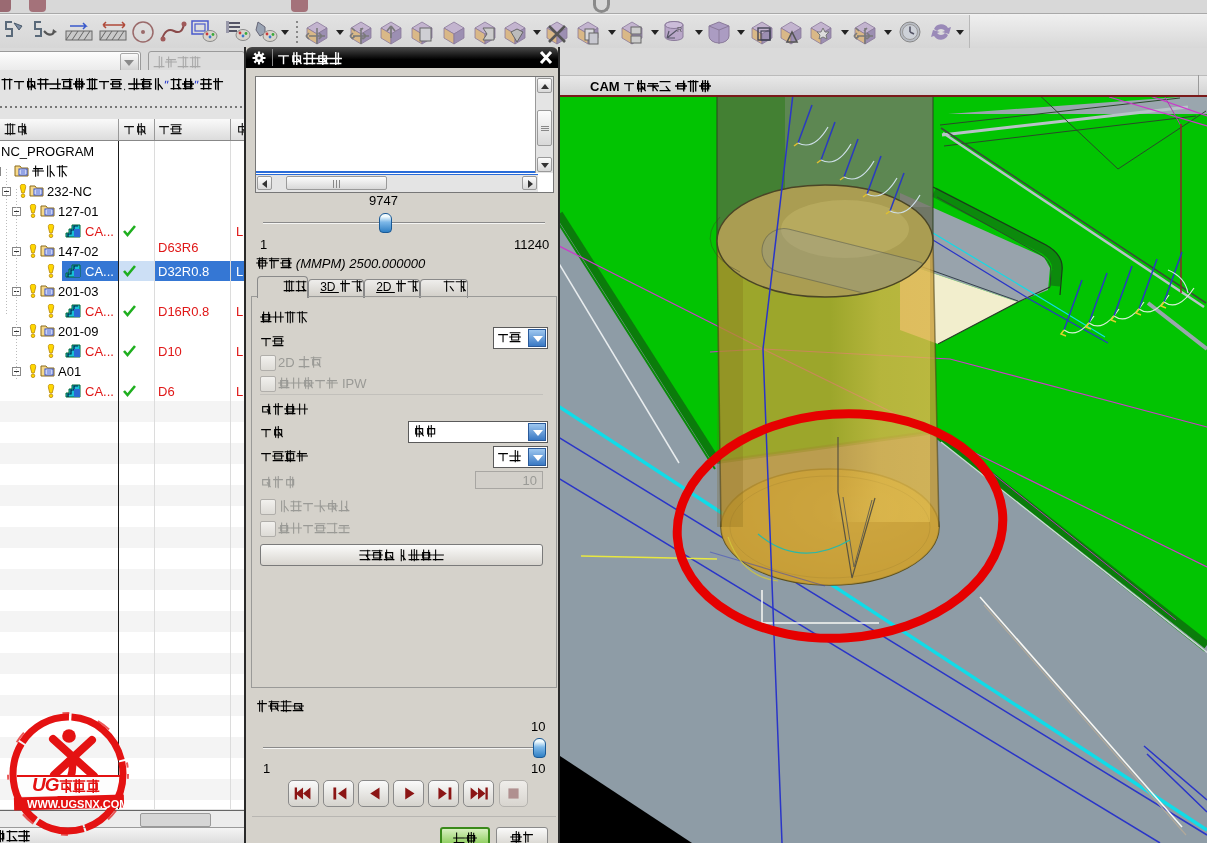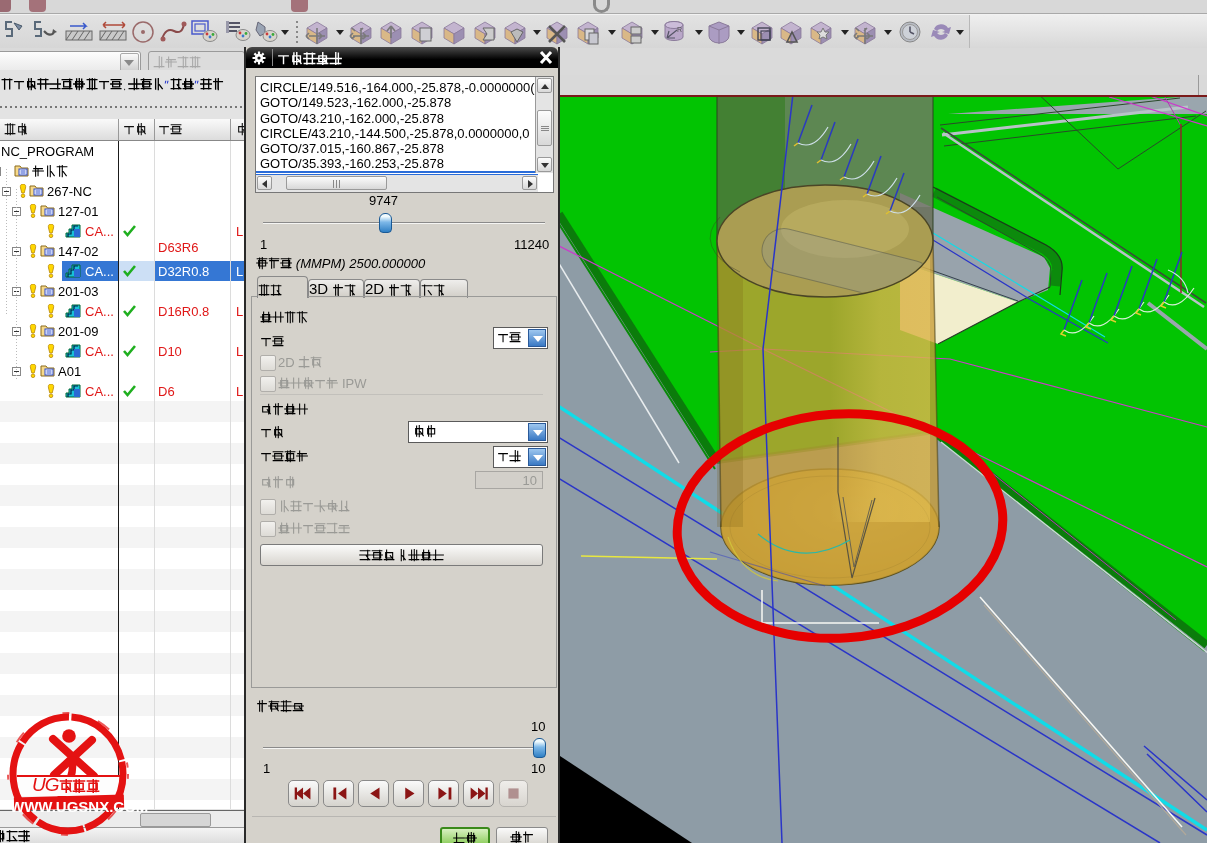--- a/index.html
+++ b/index.html
@@ -38,21 +38,21 @@
 .vsb{position:absolute;right:0;top:0;width:17px;height:96px;background:#e4e4e4;border-left:1px solid #999;}
 .hsb2{position:absolute;left:0;bottom:0;width:282px;height:17px;background:#e4e4e4;border-top:1px solid #2a6cd8;}
 .sbtn{position:absolute;background:linear-gradient(#fcfcfc,#d8d8d8);border:1px solid #9a9a9a;border-radius:2px;box-sizing:border-box;}
 .lbl{position:absolute;font-size:13px;color:#000;white-space:nowrap;}
 .glbl{position:absolute;font-size:13px;color:#9a9a96;white-space:nowrap;}
 .cbox{position:absolute;width:14px;height:14px;border:1px solid #b0aeaa;background:linear-gradient(#f2f1ee,#dddbd6);border-radius:2px;}
 .dd{position:absolute;height:22px;background:#fff;border:1px solid #5a5a5a;box-sizing:border-box;font-size:13px;color:#000;}
 .ddbtn{position:absolute;right:1px;top:1px;width:18px;height:18px;background:linear-gradient(#9ec7ef,#3a79c4);border:1px solid #2a5a9a;box-sizing:border-box;}
 .ddbtn:after{content:"";position:absolute;left:4px;top:6px;border:5px solid transparent;border-top:6px solid #fff;border-bottom:0;}
 #tabs{position:absolute;left:9px;top:229px;width:300px;height:21px;}
-.tab{position:absolute;top:3px;height:18px;background:linear-gradient(#efeeec,#d0cdc6);border:1px solid #8a8a8a;border-bottom:none;border-radius:4px 4px 0 0;font-size:15px;text-align:left;color:#000;}
+.tab{position:absolute;top:3px;height:18px;background:linear-gradient(#efeeec,#d0cdc6);border:1px solid #8a8a8a;border-bottom:none;border-radius:4px 4px 0 0;font-size:12px;text-align:right;color:#000;text-decoration:underline;}
 .tab.act{top:0;height:21px;background:#d5d2cb;z-index:3;}
 #tabpanel{position:absolute;left:5px;top:249px;width:306px;height:392px;border:1px solid #9a9a98;box-sizing:border-box;}
 #bigbtn{position:absolute;left:14px;top:497px;width:283px;height:22px;background:linear-gradient(#fbfbfa,#d8d5cf);border:1px solid #7a7a7a;border-radius:3px;font-size:13px;text-align:center;color:#000;box-sizing:border-box;}
 .slider{position:absolute;height:1px;background:#8a8a8a;border-bottom:1px solid #f5f5f3;}
 .shandle{position:absolute;width:13px;height:20px;background:linear-gradient(#f0fafd 15%,#7db8e8 45%,#2f7fc4);border:1px solid #1a5a96;border-radius:6px 6px 4px 4px;box-sizing:border-box;}
 .pbtn{position:absolute;top:0;width:31px;height:27px;background:linear-gradient(#fafafa,#d5d3cd);border:1px solid #8a8a8a;border-radius:5px;box-sizing:border-box;}
 #okbtn{position:absolute;left:194px;top:780px;width:50px;height:19px;background:linear-gradient(#d8f0c0,#8fce5f);border:2px solid #3a8a1a;border-radius:3px;font-size:13px;text-align:center;color:#000;box-sizing:border-box;}
 #cancelbtn{position:absolute;left:250px;top:780px;width:52px;height:19px;background:linear-gradient(#fafafa,#d8d6d0);border:1px solid #8a8a8a;border-radius:3px;font-size:13px;text-align:center;color:#000;box-sizing:border-box;}
 .cn{white-space:nowrap;}
 </style></head>
@@ -338,21 +338,21 @@
             </svg>
             <svg class="abs" style="left:19px;top:3px" width="8" height="14" viewBox="0 0 8 14">
               <path d="M4 0 C6.5 0 7 2 6.5 4 L5.2 9 L2.8 9 L1.5 4 C1 2 1.5 0 4 0 Z" fill="#ffd700" stroke="#b8860b" stroke-width="0.8"></path>
               <circle cx="4" cy="11.8" r="1.8" fill="#ffd700" stroke="#b8860b" stroke-width="0.8"></circle>
             </svg>
             <svg class="abs" style="left:29px;top:3px" width="15" height="13" viewBox="0 0 15 13">
               <path d="M1 2 h5 l1.5 2 H14 v8 H1 Z" fill="#f7d98a" stroke="#8a6a1a" stroke-width="1"></path>
               <rect x="5" y="5" width="8" height="6" fill="#fff" stroke="#2a4acc" stroke-width="1"></rect>
               <path d="M6.5 7 h5 M6.5 9 h5" stroke="#2a4acc" stroke-width="1"></path>
             </svg>
-            <span class="abs" style="left:47px;top:3px">267-NC</span>
+            <span class="abs" style="left:47px;top:3px">232-NC</span>
           </div>
           <div class="trow" style="top:60px">
             <svg class="abs" style="left:12px;top:6px" width="9" height="9" viewBox="0 0 9 9">
               <rect x="0.5" y="0.5" width="8" height="8" fill="#fff" stroke="#888"></rect>
               <path d="M2 4.5 H7" stroke="#333" stroke-width="1"></path>
             </svg>
             <svg class="abs" style="left:29px;top:3px" width="8" height="14" viewBox="0 0 8 14">
               <path d="M4 0 C6.5 0 7 2 6.5 4 L5.2 9 L2.8 9 L1.5 4 C1 2 1.5 0 4 0 Z" fill="#ffd700" stroke="#b8860b" stroke-width="0.8"></path>
               <circle cx="4" cy="11.8" r="1.8" fill="#ffd700" stroke="#b8860b" stroke-width="0.8"></circle>
             </svg>
@@ -540,20 +540,37 @@
  <div id="depbar">
         <span class="cn" style="position:absolute;left:-6px;top:1px;"><svg width="12.09" height="12.09" viewBox="0 0 100 100" style="vertical-align:-0.12em">
             <path d="M30 8 V92 M72 10 V90 M52 4 V96 M22 30 H80 V74 H22 Z" stroke="rgb(0, 0, 0)" stroke-width="11" fill="none" stroke-linecap="square"></path>
           </svg><svg width="12.09" height="12.09" viewBox="0 0 100 100" style="vertical-align:-0.12em">
             <path d="M10 14 H90 M10 88 H90 M30 8 V92 M60 55 L85 88" stroke="rgb(0, 0, 0)" stroke-width="11" fill="none" stroke-linecap="square"></path>
           </svg><svg width="12.09" height="12.09" viewBox="0 0 100 100" style="vertical-align:-0.12em">
             <path d="M10 14 H90 M6 50 H94 M10 88 H90 M72 10 V90 M52 4 V96" stroke="rgb(0, 0, 0)" stroke-width="11" fill="none" stroke-linecap="square"></path>
           </svg></span>
       </div>
 </div>
+<div id="vpbar">
+      <span style="position:absolute;left:30px;top:3px;">CAM <span class="cn"><svg width="12.09" height="12.09" viewBox="0 0 100 100" style="vertical-align:-0.12em">
+            <path d="M14 30 H86 M50 30 V88" stroke="rgb(0, 0, 0)" stroke-width="11" fill="none" stroke-linecap="square"></path>
+          </svg><svg width="12.09" height="12.09" viewBox="0 0 100 100" style="vertical-align:-0.12em">
+            <path d="M30 8 V92 M52 4 V96 M22 30 H80 V74 H22 Z M60 55 L85 88" stroke="rgb(0, 0, 0)" stroke-width="11" fill="none" stroke-linecap="square"></path>
+          </svg><svg width="12.09" height="12.09" viewBox="0 0 100 100" style="vertical-align:-0.12em">
+            <path d="M6 50 H94 M60 55 L85 88 M14 30 H86 M50 30 V88" stroke="rgb(0, 0, 0)" stroke-width="11" fill="none" stroke-linecap="square"></path>
+          </svg><svg width="12.09" height="12.09" viewBox="0 0 100 100" style="vertical-align:-0.12em">
+            <path d="M10 14 H90 M10 88 H90 M60 55 L85 88" stroke="rgb(0, 0, 0)" stroke-width="11" fill="none" stroke-linecap="square"></path>
+          </svg> <svg width="12.09" height="12.09" viewBox="0 0 100 100" style="vertical-align:-0.12em">
+            <path d="M6 50 H94 M72 10 V90 M22 30 H80 V74 H22 Z" stroke="rgb(0, 0, 0)" stroke-width="11" fill="none" stroke-linecap="square"></path>
+          </svg><svg width="12.09" height="12.09" viewBox="0 0 100 100" style="vertical-align:-0.12em">
+            <path d="M10 14 H90 M30 8 V92 M72 10 V90 M52 4 V96" stroke="rgb(0, 0, 0)" stroke-width="11" fill="none" stroke-linecap="square"></path>
+          </svg><svg width="12.09" height="12.09" viewBox="0 0 100 100" style="vertical-align:-0.12em">
+            <path d="M6 50 H94 M30 8 V92 M72 10 V90 M52 4 V96 M22 30 H80 V74 H22 Z" stroke="rgb(0, 0, 0)" stroke-width="11" fill="none" stroke-linecap="square"></path>
+          </svg></span></span>
+    </div>
 <div id="vpredline"></div>
     <div class="abs" style="left:1198px;top:75px;width:1px;height:20px;background:#9a9a9a;"></div>
 <svg id="scene" width="647" height="746" style="position:absolute;left:560px;top:97px">
       <rect x="0" y="0" width="647" height="746" fill="#8e9ca6"></rect>
       <polygon points="0,0 647,0 647,548 375,335 157,365 -1,117" fill="#02c402"></polygon>
       <path d="M-1 117 L157 365" stroke="#0b7c0b" stroke-width="8" fill="none"></path>
       <path d="M375 335 L647 548" stroke="#0b7c0b" stroke-width="8" fill="none"></path>
       <path d="M157 365 L375 335" stroke="rgba(10,100,10,0.55)" stroke-width="4" fill="none"></path>
       <path d="M-3 124 L155 372 M377 341 L645 554" stroke="#088a08" stroke-width="2" fill="none"></path>
       <path d="M-5 160 L119 366" stroke="#e8ecee" stroke-width="1.5" fill="none"></path>
@@ -683,26 +700,20 @@
           </svg><svg width="13.020000000000001" height="13.020000000000001" viewBox="0 0 100 100" style="vertical-align:-0.12em">
             <path d="M6 50 H94 M10 88 H90 M52 4 V96 M22 30 H80 V74 H22 Z M60 55 L85 88" stroke="rgb(255, 255, 255)" stroke-width="11" fill="none" stroke-linecap="square"></path>
           </svg><svg width="13.020000000000001" height="13.020000000000001" viewBox="0 0 100 100" style="vertical-align:-0.12em">
             <path d="M6 50 H94 M10 88 H90 M72 10 V90 M52 4 V96" stroke="rgb(255, 255, 255)" stroke-width="11" fill="none" stroke-linecap="square"></path>
           </svg></span>
   <svg class="abs" style="left:292px;top:3px" width="16" height="15" viewBox="0 0 16 15">
           <path d="M3 2 L13 13 M13 2 L3 13" stroke="#fff" stroke-width="3"></path>
         </svg>
  </div>
  <div class="listbox">
-  <div class="lbtext">CIRCLE/149.516,-164.000,-25.878,-0.0000000(
-GOTO/149.523,-162.000,-25.878
-GOTO/43.210,-162.000,-25.878
-CIRCLE/43.210,-144.500,-25.878,0.0000000,0
-GOTO/37.015,-160.867,-25.878
-GOTO/35.393,-160.253,-25.878</div>
   <div class="abs" style="left:0;right:17px;top:94px;height:2px;background:#2a6cd8;"></div>
   <div class="vsb">
    <div class="sbtn" style="left:1px;top:1px;width:15px;height:15px;">
             <div class="abs" style="left:3px;top:5px;border:4px solid transparent;border-bottom:5px solid #333;border-top:0;"></div>
           </div>
    <div class="sbtn" style="left:1px;top:33px;width:15px;height:36px;">
             <div class="abs" style="left:3px;top:15px;width:8px;height:1px;background:#888;box-shadow:0 2px 0 #888,0 4px 0 #888;"></div>
           </div>
    <div class="sbtn" style="left:1px;bottom:1px;width:15px;height:15px;">
             <div class="abs" style="left:3px;top:5px;border:4px solid transparent;border-top:5px solid #333;border-bottom:0;"></div>
@@ -944,21 +955,21 @@
 <svg id="stamp" width="180" height="140" viewBox="0 0 180 140" style="position:absolute;left:0px;top:710px;">
       <circle cx="69" cy="26" r="6.8" fill="#e41212"></circle>
       <path d="M53 29 L94 66 M92 30 L54 65" stroke="#e41212" stroke-width="8" stroke-linecap="round"></path>
       <path d="M73 50 Q73 72 61 88" stroke="#e41212" stroke-width="7.5" fill="none" stroke-linecap="round"></path>
       <rect x="16" y="66" width="106" height="20" fill="#fdfdfd"></rect>
       <path d="M17 66 L121 66" stroke="#e41212" stroke-width="2"></path>
       <rect x="14" y="86" width="110" height="13" fill="#e41212" transform="rotate(-1.5 68 92)"></rect>
       <ellipse cx="68" cy="64" rx="55" ry="57" fill="none" stroke="#e41212" stroke-width="7" stroke-dasharray="70 2 48 2.5 85 2 55 2.5"></ellipse>
       <ellipse cx="68" cy="64" rx="60" ry="61" fill="none" stroke="#e41212" stroke-width="2" stroke-dasharray="5 34 12 44 7 30 14 38" opacity="0.7"></ellipse>
     </svg>
-<div class="abs" style="left:32px;top:774px;color:#e41212;font-weight:normal;"><span style="font-size:19px;font-style:italic;letter-spacing:-1px;">UG</span><span class="cn" style="font-size:15px;"><svg width="13.950000000000001" height="13.950000000000001" viewBox="0 0 100 100" style="vertical-align:-0.12em">
+<div class="abs" style="left:32px;top:774px;color:#e41212;font-weight:bold;"><span style="font-size:19px;font-style:italic;letter-spacing:-1px;">UG</span><span class="cn" style="font-size:15px;"><svg width="13.950000000000001" height="13.950000000000001" viewBox="0 0 100 100" style="vertical-align:-0.12em">
           <path d="M10 14 H90 M52 4 V96 M22 30 H80 V74 H22 Z M60 55 L85 88" stroke="rgb(228, 18, 18)" stroke-width="11" fill="none" stroke-linecap="square"></path>
         </svg><svg width="13.950000000000001" height="13.950000000000001" viewBox="0 0 100 100" style="vertical-align:-0.12em">
           <path d="M10 14 H90 M10 88 H90 M30 8 V92 M52 4 V96 M22 30 H80 V74 H22 Z" stroke="rgb(228, 18, 18)" stroke-width="11" fill="none" stroke-linecap="square"></path>
         </svg><svg width="13.950000000000001" height="13.950000000000001" viewBox="0 0 100 100" style="vertical-align:-0.12em">
           <path d="M10 14 H90 M10 88 H90 M72 10 V90 M52 4 V96 M22 30 H80 V74 H22 Z" stroke="rgb(228, 18, 18)" stroke-width="11" fill="none" stroke-linecap="square"></path>
         </svg></span></div>
-<div class="abs" style="left:10px;top:798px;color:#fff;font-weight:bold;font-size:15px;">WWW.UGSNX.COM</div>
+<div class="abs" style="left:27px;top:798px;color:#fff;font-weight:bold;font-size:11px;">WWW.UGSNX.COM</div>
 </div>
 
 </body></html>

